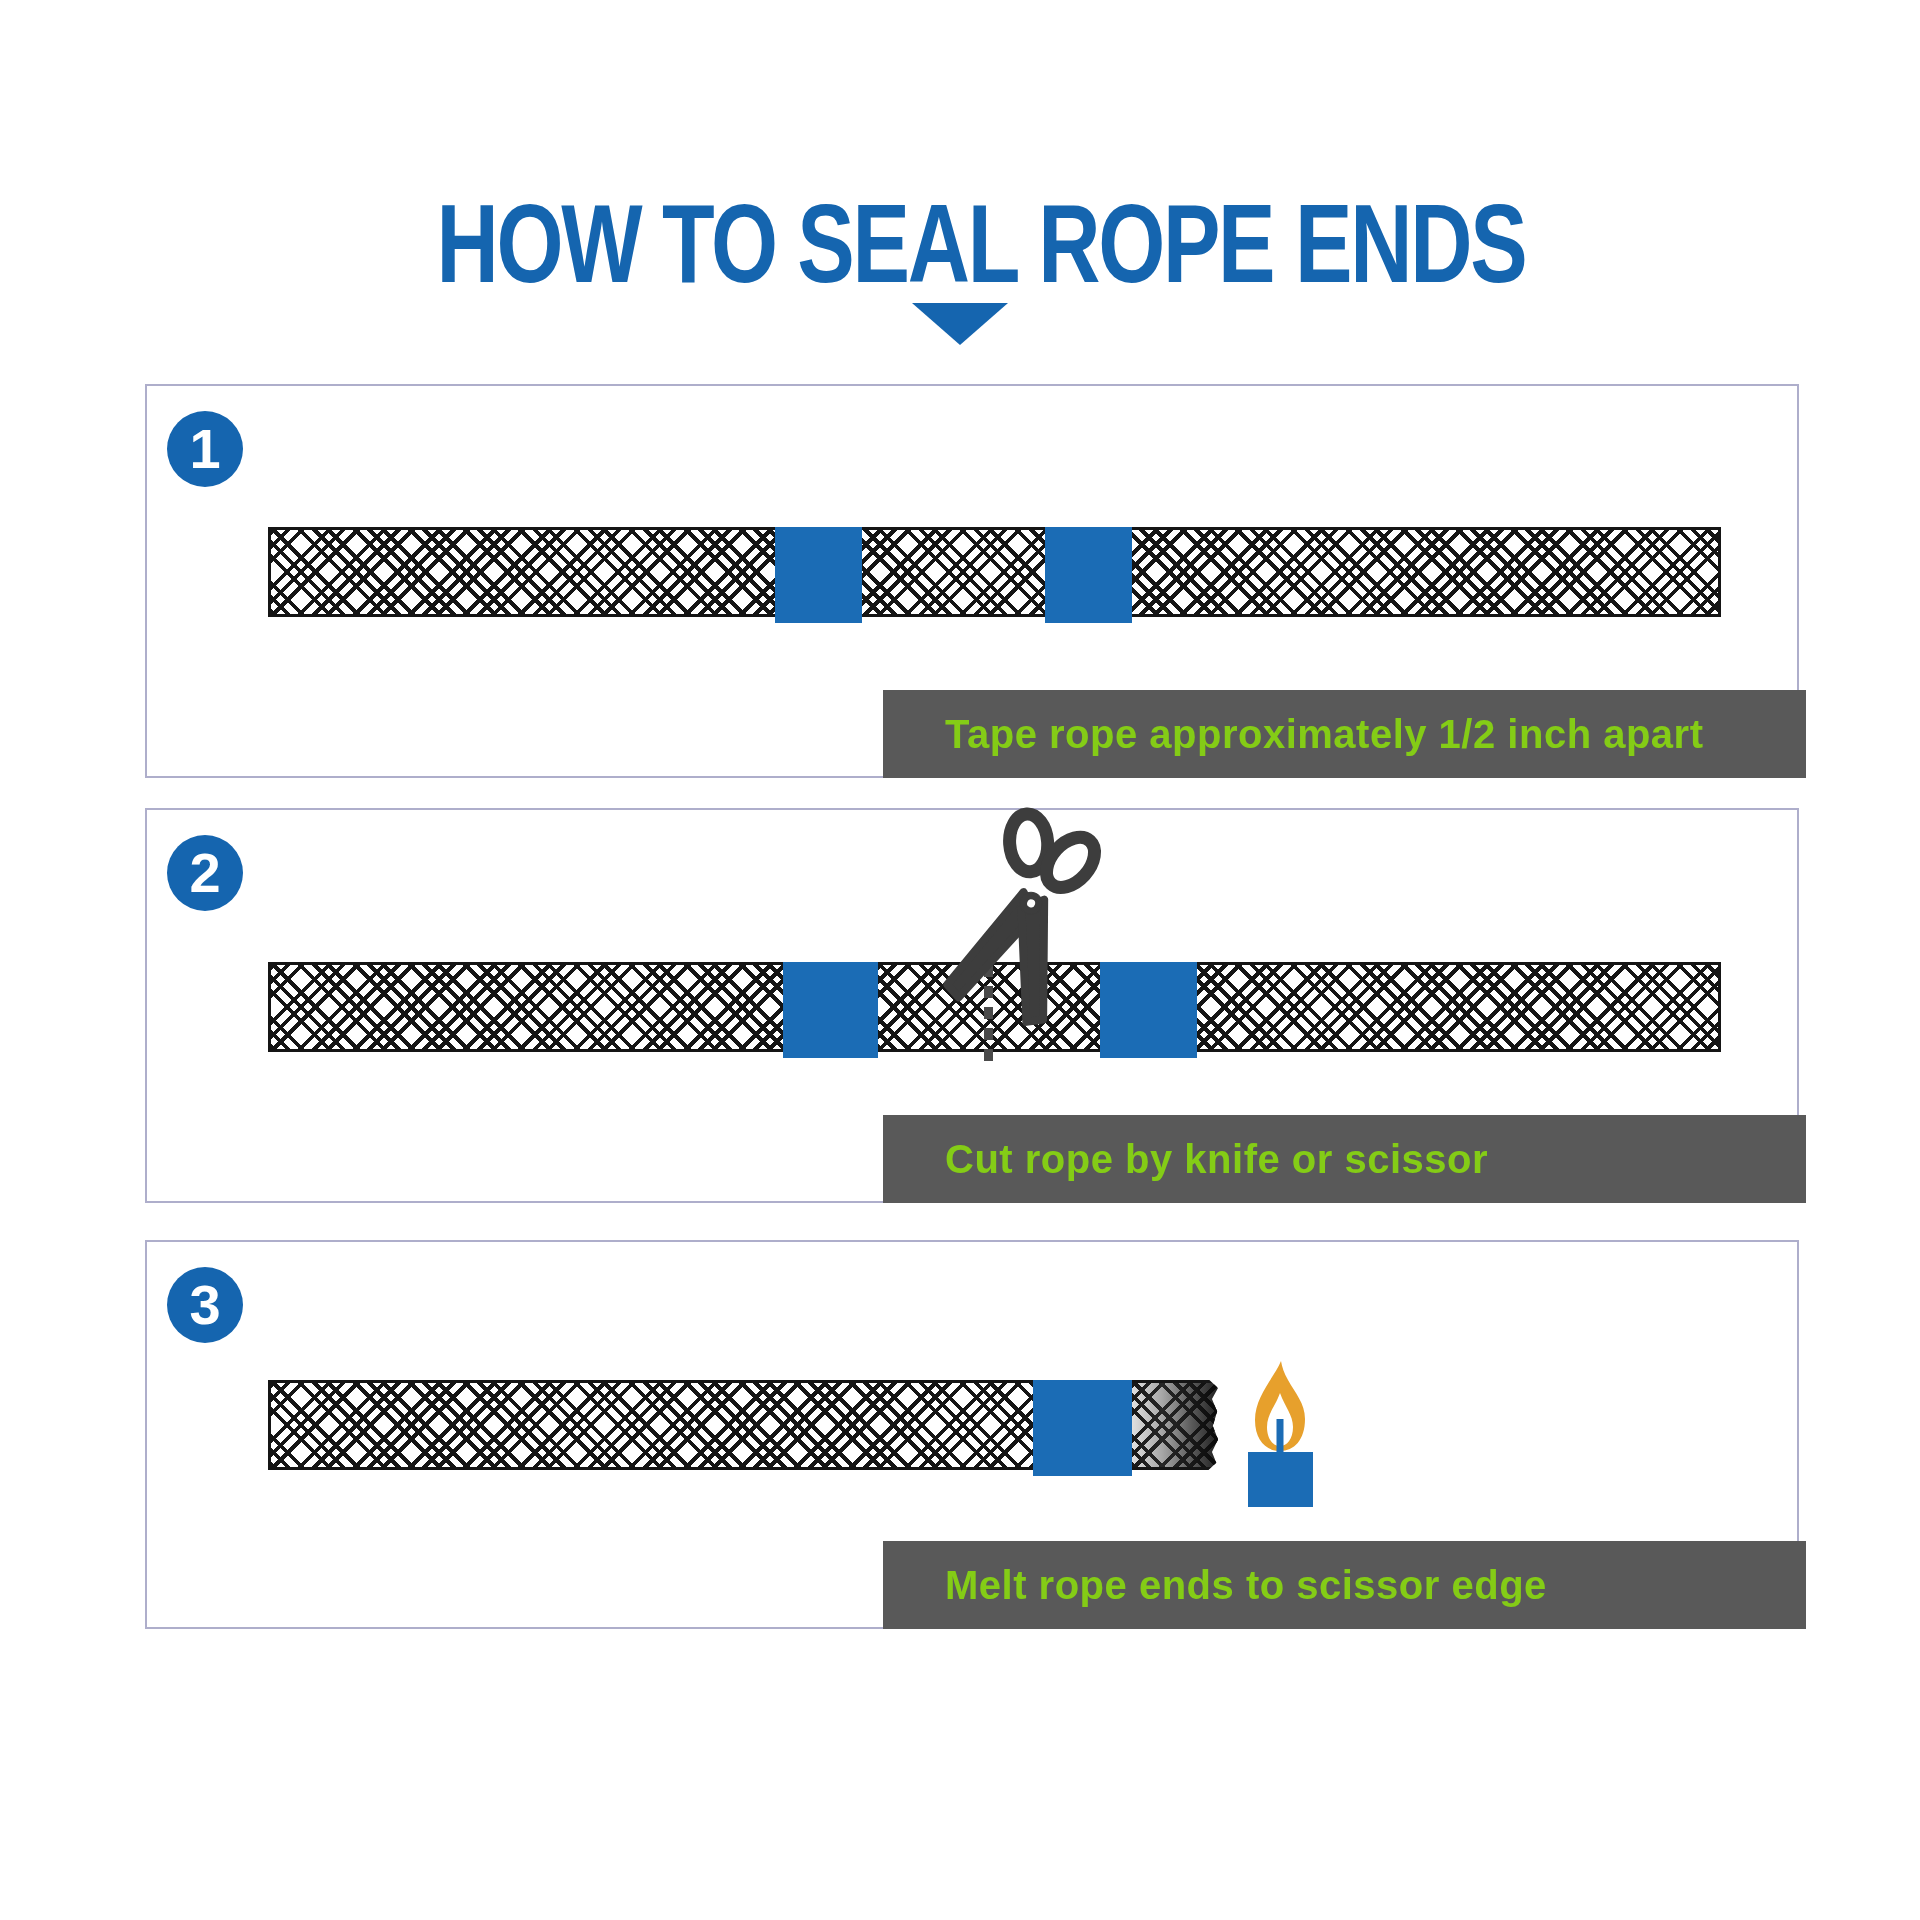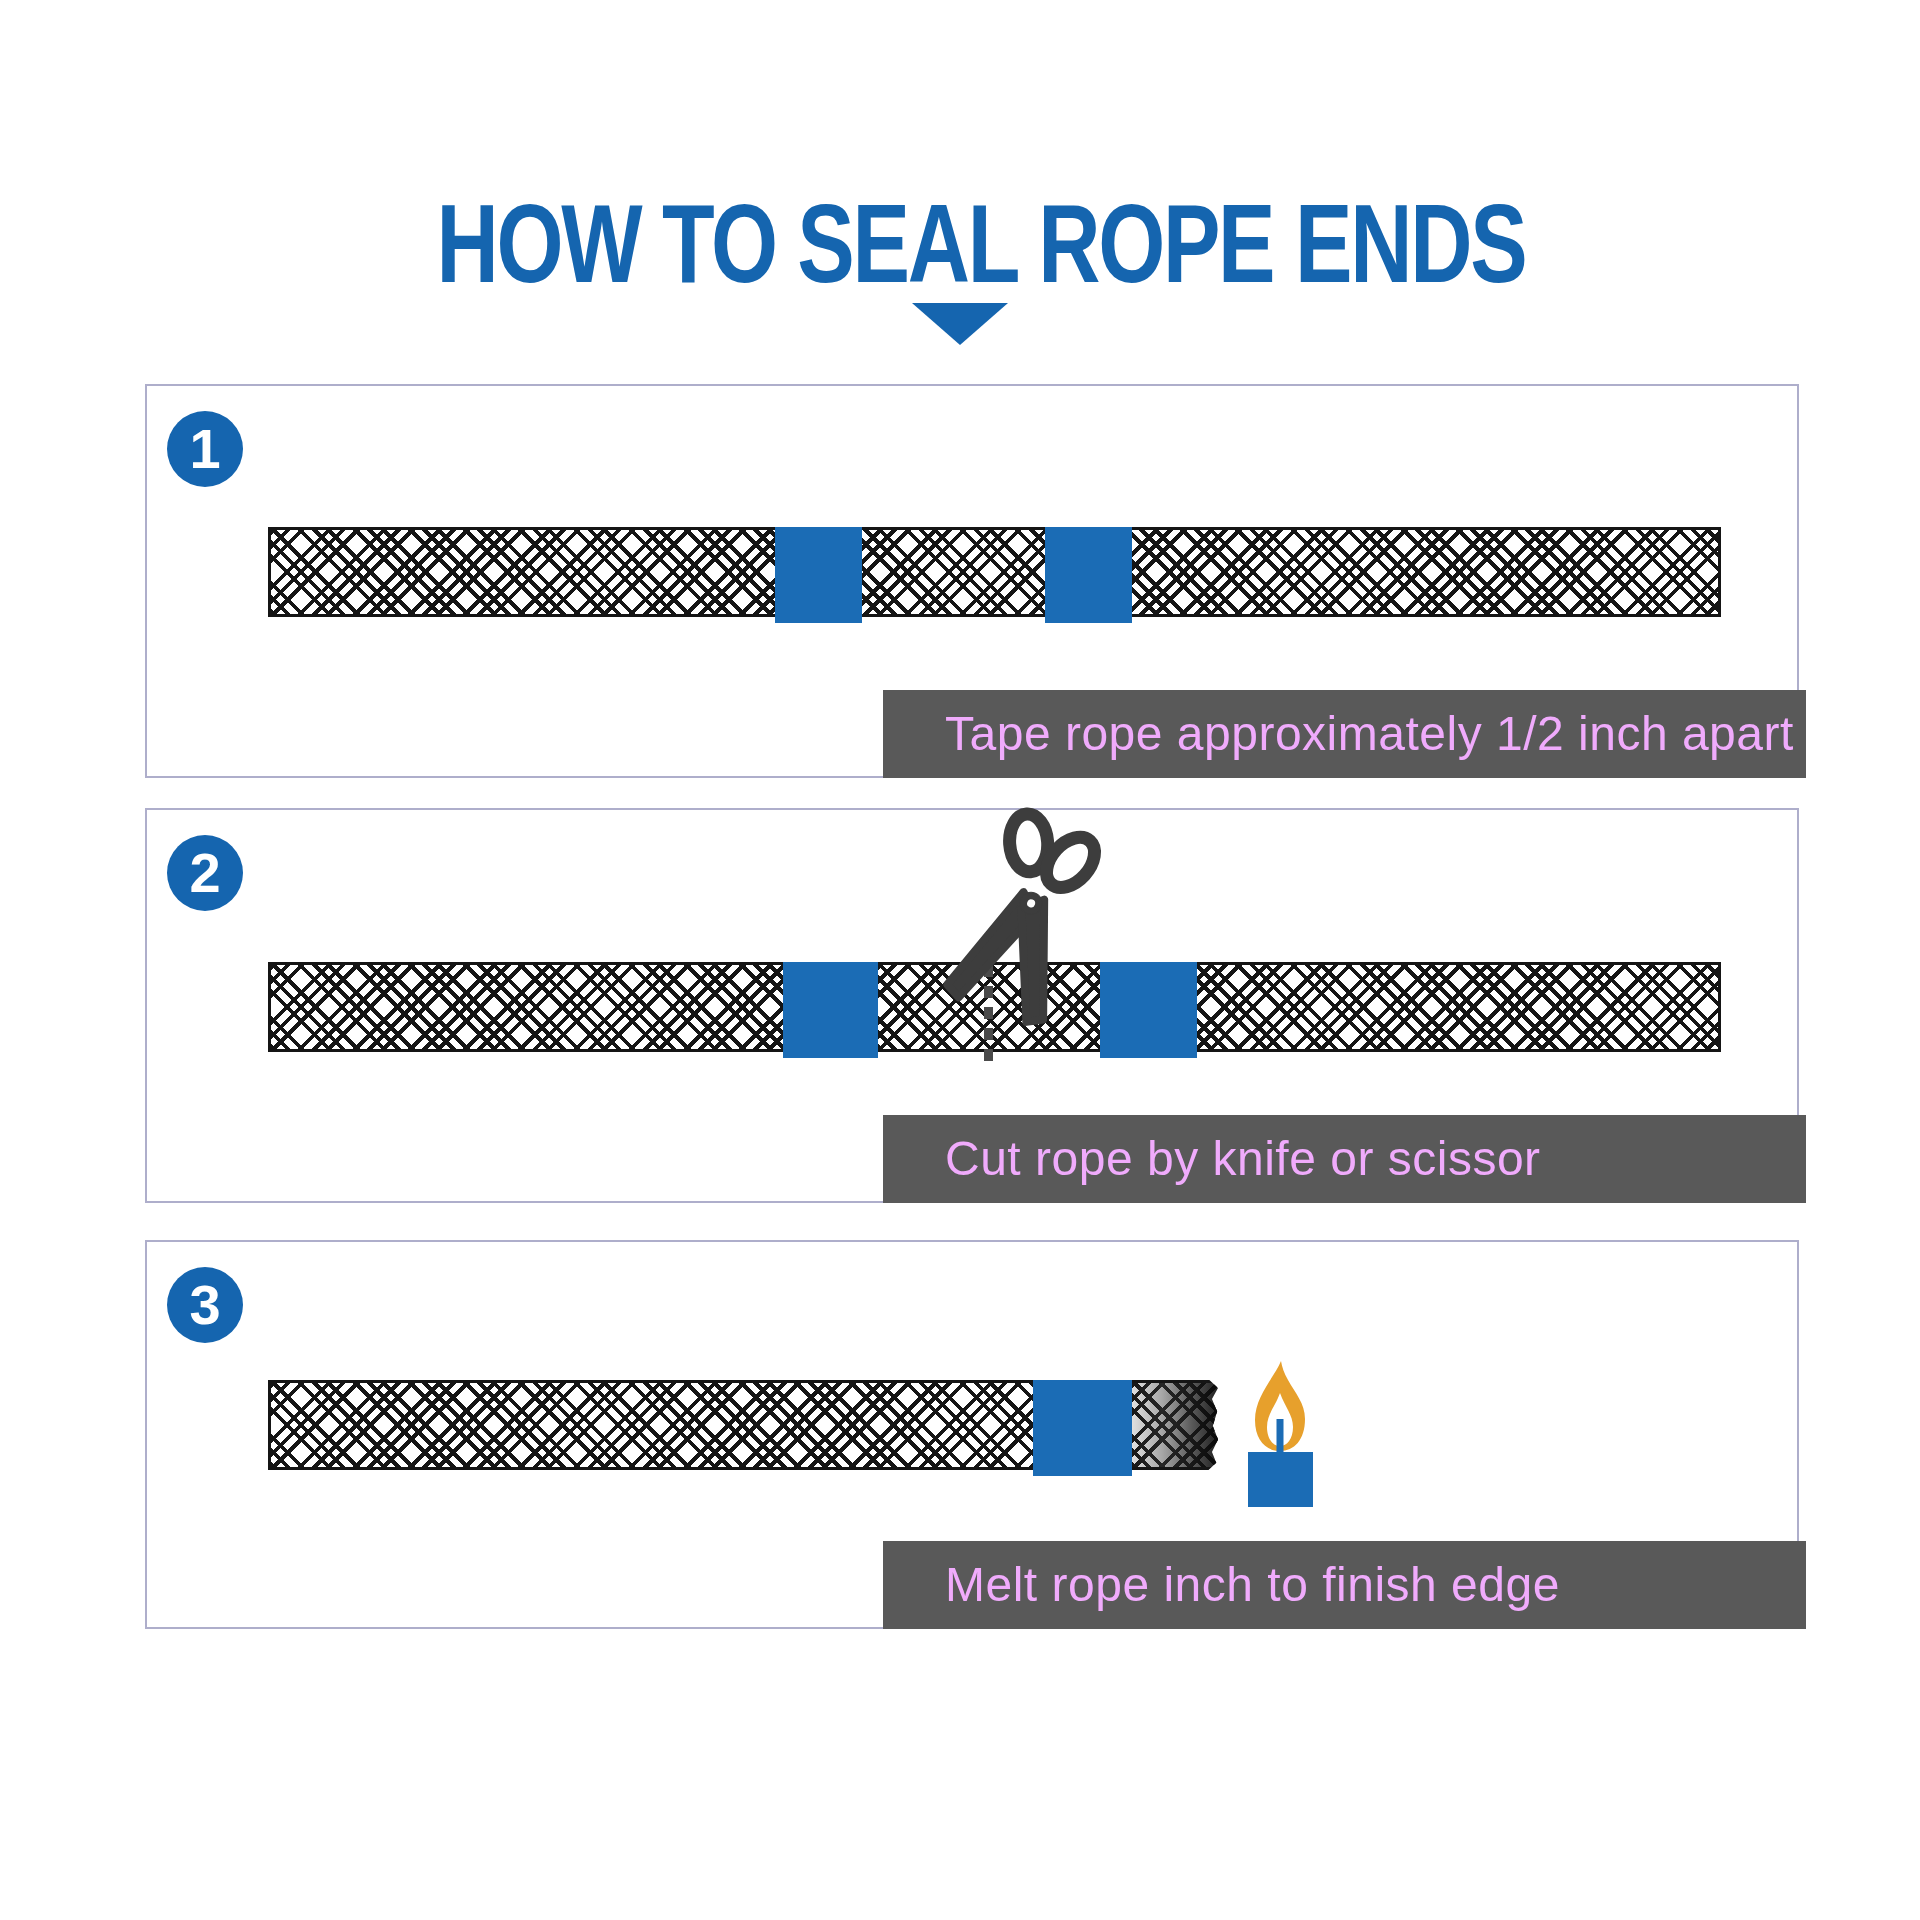--- a/index.html
+++ b/index.html
@@ -72,21 +72,21 @@
   
   .scissors{position:absolute;left:950px;top:800px;width:160px;height:230px;transform:rotate(20deg);transform-origin:50% 45%;}
   .candle{position:absolute;left:1240px;top:1357px;width:80px;height:152px;}
   
   .caption-bar{
     position:absolute;left:883px;width:923px;height:88px;background:#595959;
     display:flex;align-items:center;box-sizing:border-box;padding-left:62px;
   }
   .cap1{top:690px;} .cap2{top:1115px;text-align:right;} .cap3{top:1541px;}
   .caption-bar span{
-    color:#f0abfc;font-weight:normal;font-size:48px;line-height:1;white-space:nowrap;
+    color:#84cc16;font-weight:bold;font-size:40px;line-height:1;white-space:nowrap;
     letter-spacing:0.5px;
   }
 </style>
 </head>
 <body>
 
 <div class="canvas">
 
   <div class="title-wrap">
     <div class="title-text">HOW TO SEAL ROPE ENDS</div>
@@ -136,16 +136,16 @@
     <div class="tape" style="left:762px;width:99px;"></div>
   </div>
   <div class="melted"></div>
   <svg class="candle" viewBox="0 0 80 152">
     <path fill="#E7A02C" d="M41,4 C34,21 15,39 15,63 C15,83 26,94 40,94 C54,94 65,83 65,62 C65,46 55,36 48,23 C44,16 42,10 41,4 Z"></path>
     <path fill="#ffffff" d="M40,36 C35,50 27,57 27,70 C27,82 33,89 40,89 C47,89 53,82 53,70 C53,58 45,50 40,36 Z"></path>
     <rect x="36.5" y="62" width="7" height="33" fill="#1B6CB5"></rect>
     <rect x="8" y="95" width="65" height="55" fill="#1B6CB5"></rect>
   </svg>
   <div class="caption-bar cap3">
-    <span>Melt rope inch to finish edge</span>
+    <span>Melt rope ends to scissor edge</span>
   </div>
 
 </div>
 
 </body></html>

